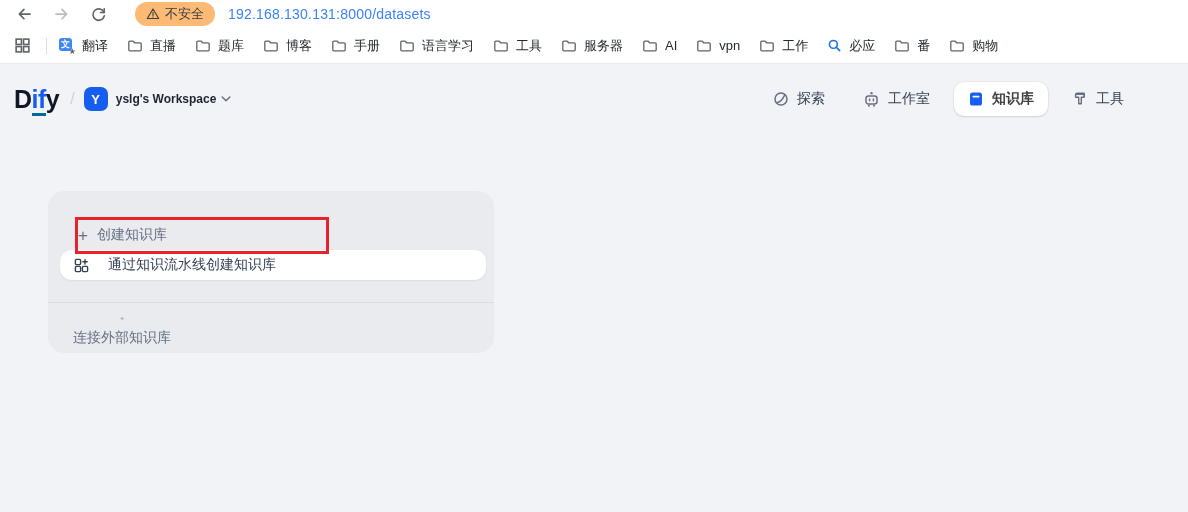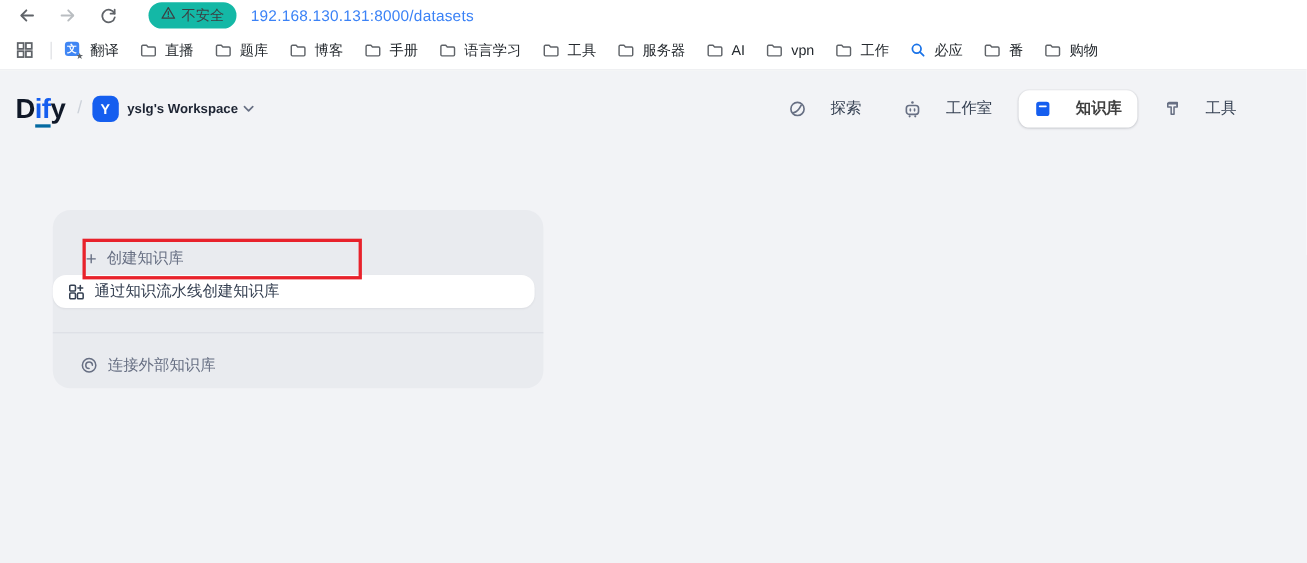--- a/index.html
+++ b/index.html
@@ -13,21 +13,21 @@
 
   
   .topbar {
     height:28px; background:#fff; display:flex; align-items:center;
     padding-left:14px;
   }
   .nav-btn { width:20px; height:20px; display:grid; place-items:center; margin-right:17px; color:#5f6368; cursor:pointer; }
   .nav-btn.disabled { color:#b9bdc1; }
   .addr { display:flex; align-items:center; margin-left:10px; }
   .sec-chip {
-    display:flex; align-items:flex-start; gap:5px; background:#14b8a6;
+    display:flex; align-items:center; gap:5px; background:#fdba74;
     border-radius:12px; padding:3px 11px; color:#3c4043; font-size:13px; cursor:pointer;
   }
   .url { margin-left:13px; font-size:14px; color:#3b82f6; letter-spacing:.2px; }
 
   .bookmarks {
     height:36px; background:#fff; display:flex; align-items:center;
     padding:0 8px 0 12px; border-bottom:1px solid #e8eaed;
   }
   .apps-btn { width:20px; height:20px; display:grid; place-items:center; color:#5f6368; cursor:pointer; }
   .bm-sep { width:1px; height:16px; background:#dadce0; margin:0 12px 0 14px; }
@@ -49,21 +49,21 @@
   .crumb-slash { color:#cdd2da; font-size:16px; margin:0 9px 0 11px; }
   .avatar {
     width:24px; height:24px; border-radius:7px; background:#155eef; color:#fff;
     font-size:13px; font-weight:700; display:grid; place-items:center; margin-right:8px; cursor:pointer;
   }
   .ws-name { font-size:12px; color:#1d2433; font-weight:700; cursor:pointer; }
   .chev { margin-left:5px; color:#676f83; cursor:pointer; }
 
   .top-nav { display:flex; align-items:center; gap:10px; }
   .nav-item {
-    display:flex; align-items:center; gap:22px; padding:8px 14px; border-radius:10px;
+    display:flex; align-items:center; gap:8px; padding:8px 14px; border-radius:10px;
     font-size:14px; color:#354052; font-weight:500; cursor:pointer;
   }
   .nav-item .ni { color:#676f83; }
   .nav-item.active {
     background:#fff; color:#404040; font-weight:700;
     box-shadow:0 1px 2px rgba(16,24,40,.12), 0 0 0 1px rgba(16,24,40,.03);
   }
 
   
   .card {
@@ -71,26 +71,26 @@
     background:#e9ebef; border-radius:16px;
   }
   .row { display:flex; align-items:center; font-size:14px; }
   .row1 { position:absolute; left:0; top:29px; height:30px; padding-left:30px; gap:9px; color:#676f83; cursor:pointer; }
   .plus { font-size:17px; font-weight:400; color:#676f83; line-height:1; }
   .red-box {
     position:absolute; left:27px; top:26px; width:254px; height:37px;
     border:3px solid #e8222b; pointer-events:none; z-index:3;
   }
   .row2 {
-    position:absolute; left:0; right:8px; top:59px; height:30px;
-    background:#fff; border-radius:12px; padding-left:14px; gap:9px;
+    position:absolute; left:12px; right:8px; top:59px; height:30px;
+    background:#fff; border-radius:12px; padding-left:14px; gap:19px;
     color:#354052; box-shadow:0 1px 2px rgba(16,24,40,.06); cursor:pointer; z-index:2;
   }
   .divider { position:absolute; left:0; right:0; top:111px; height:1px; background:#dbdee4; }
-  .row3 { position:absolute; left:0; top:126px; height:30px; padding-left:25px; gap:9px; color:#676f83; cursor:pointer; }
+  .row3 { position:absolute; left:0; top:126px; height:30px; padding-left:25px; gap:9px; color:#676f83; cursor:pointer;flex-direction:column; }
 </style>
 </head>
 <body>
 
 <div class="topbar">
   <div class="nav-btn">
     <svg width="17" height="17" viewBox="0 0 16 16" fill="none" stroke="currentColor" stroke-width="1.6" stroke-linecap="round" stroke-linejoin="round">
         <path d="M7.5 3.2 L3.2 7.6 L7.5 12"></path>
         <path d="M3.5 7.6 H13.2"></path>
       </svg>

